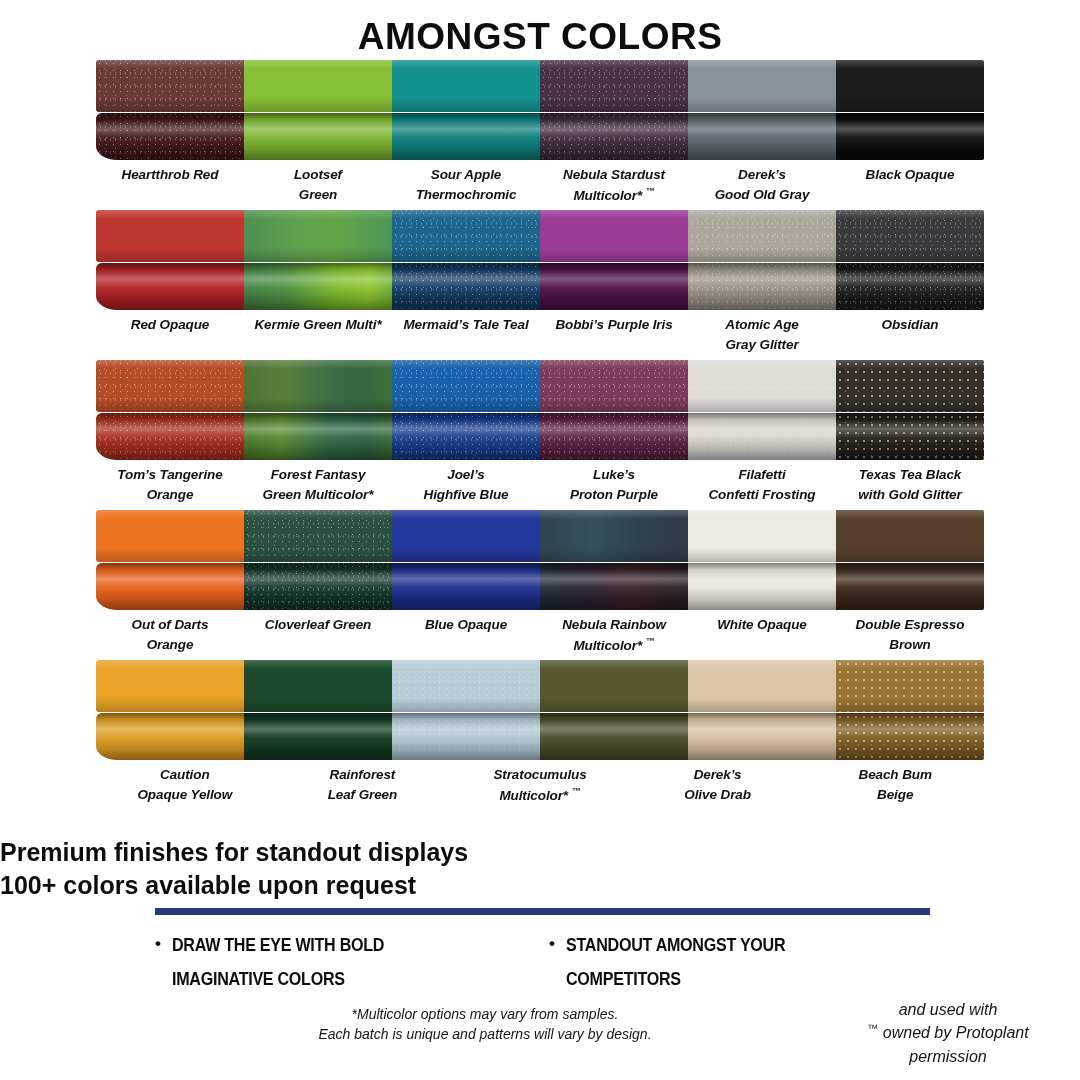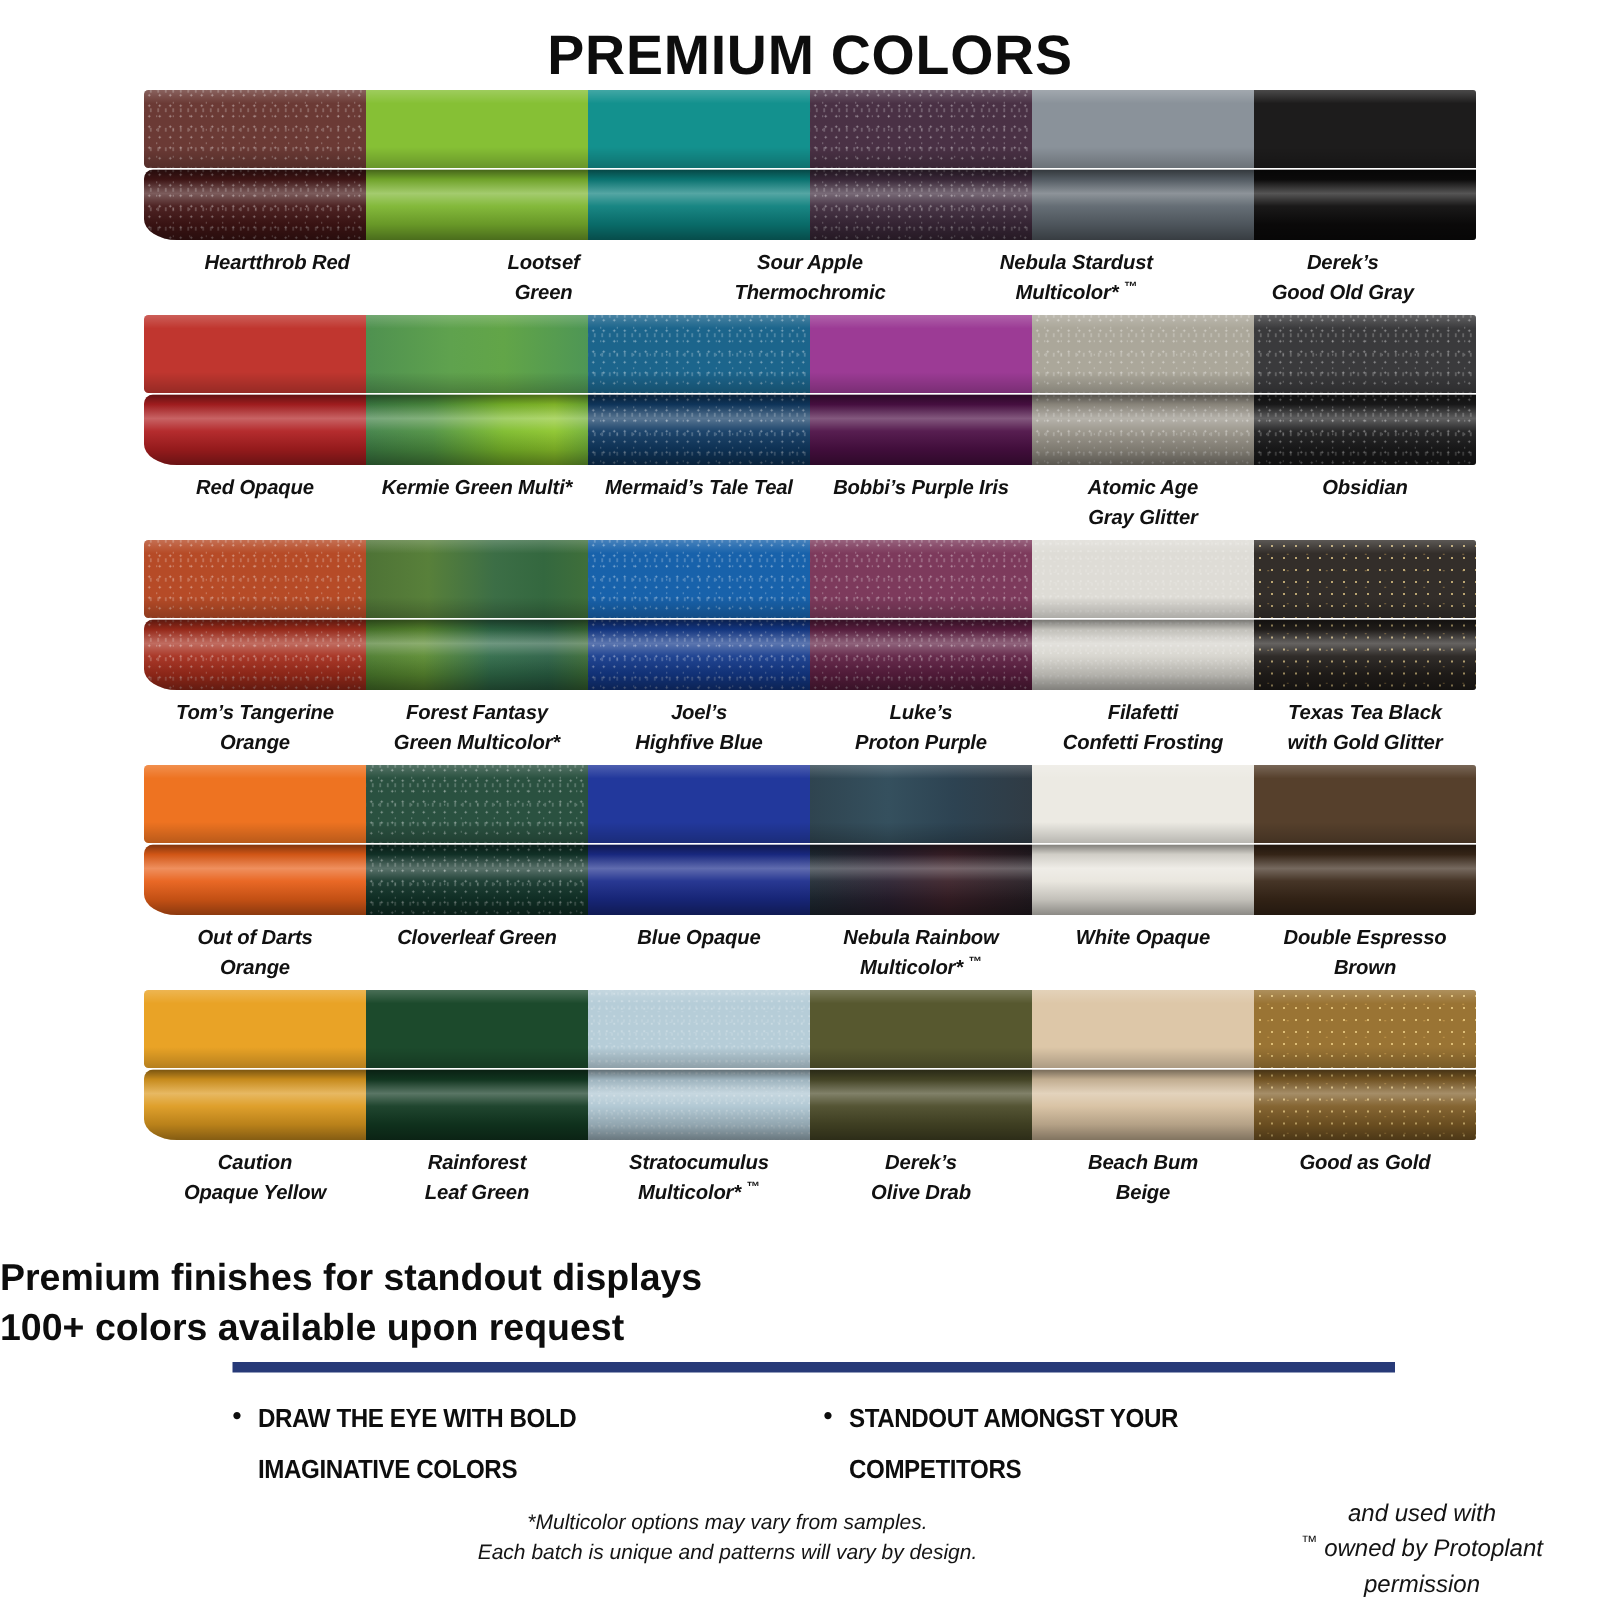--- a/index.html
+++ b/index.html
@@ -227,21 +227,21 @@
     font-size: 16px;
     line-height: 1.45;
     color: #141414;
     padding-right: 14px;
   }
   #footnote-tm .tmmark { font-size: 11px; font-style: normal; vertical-align: super; }
 </style>
 </head>
 <body>
 
-<h1 id="page-title">PREMIUM COLORS</h1>
+<h1 id="page-title">AMONGST COLORS</h1>
 
 <div id="swatch-grid">
     <div class="swatch-row">
       <div class="strip">
         <div class="cell">
           <div class="bar-top">
             <span class="face" style="background:#6b3a35;"></span>
             <span class="speckle"></span>
             <span class="bevel"></span>
             <span class="shade"></span>
@@ -323,20 +323,23 @@
           <div>Thermochromic</div>
         </div>
         <div class="label">
           <div>Nebula Stardust</div>
           <div>Multicolor* <span class="tm">™</span></div>
         </div>
         <div class="label">
           <div>Derek’s</div>
           <div>Good Old Gray</div>
         </div>
+        <div class="label">
+          <div>Black Opaque</div>
+        </div>
       </div>
     </div>
     <div class="swatch-row">
       <div class="strip">
         <div class="cell">
           <div class="bar-top">
             <span class="face" style="background:#c0362f;"></span>
             <span class="bevel"></span>
             <span class="shade"></span>
           </div>
@@ -716,23 +719,20 @@
           <div>Stratocumulus</div>
           <div>Multicolor* <span class="tm">™</span></div>
         </div>
         <div class="label">
           <div>Derek’s</div>
           <div>Olive Drab</div>
         </div>
         <div class="label">
           <div>Beach Bum</div>
           <div>Beige</div>
-        </div>
-        <div class="label">
-          <div>Good as Gold</div>
         </div>
       </div>
     </div>
   </div>
 
 <div id="tagline">
   <div>Premium finishes for standout displays</div>
   <div>100+ colors available upon request</div>
 </div>
 

